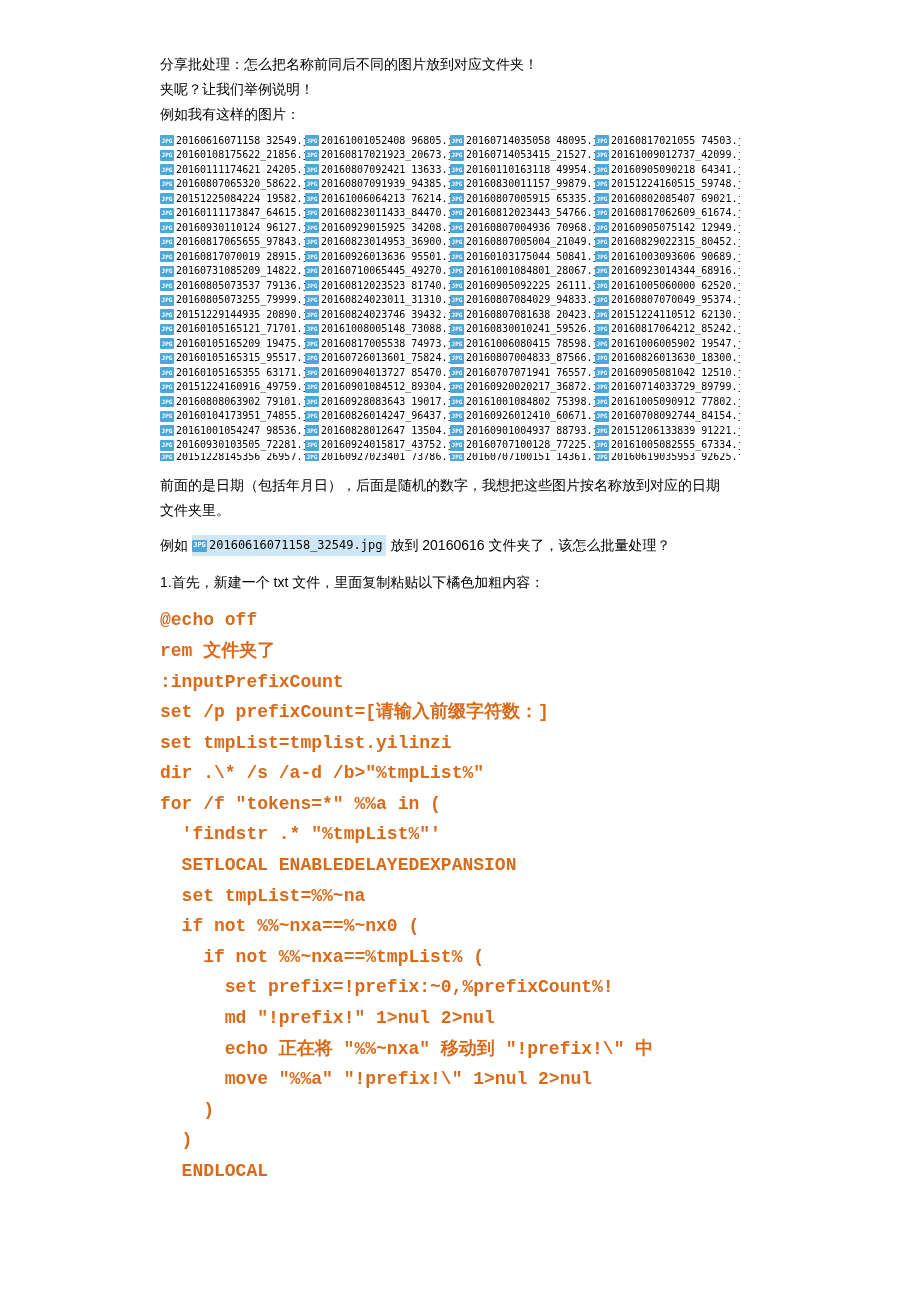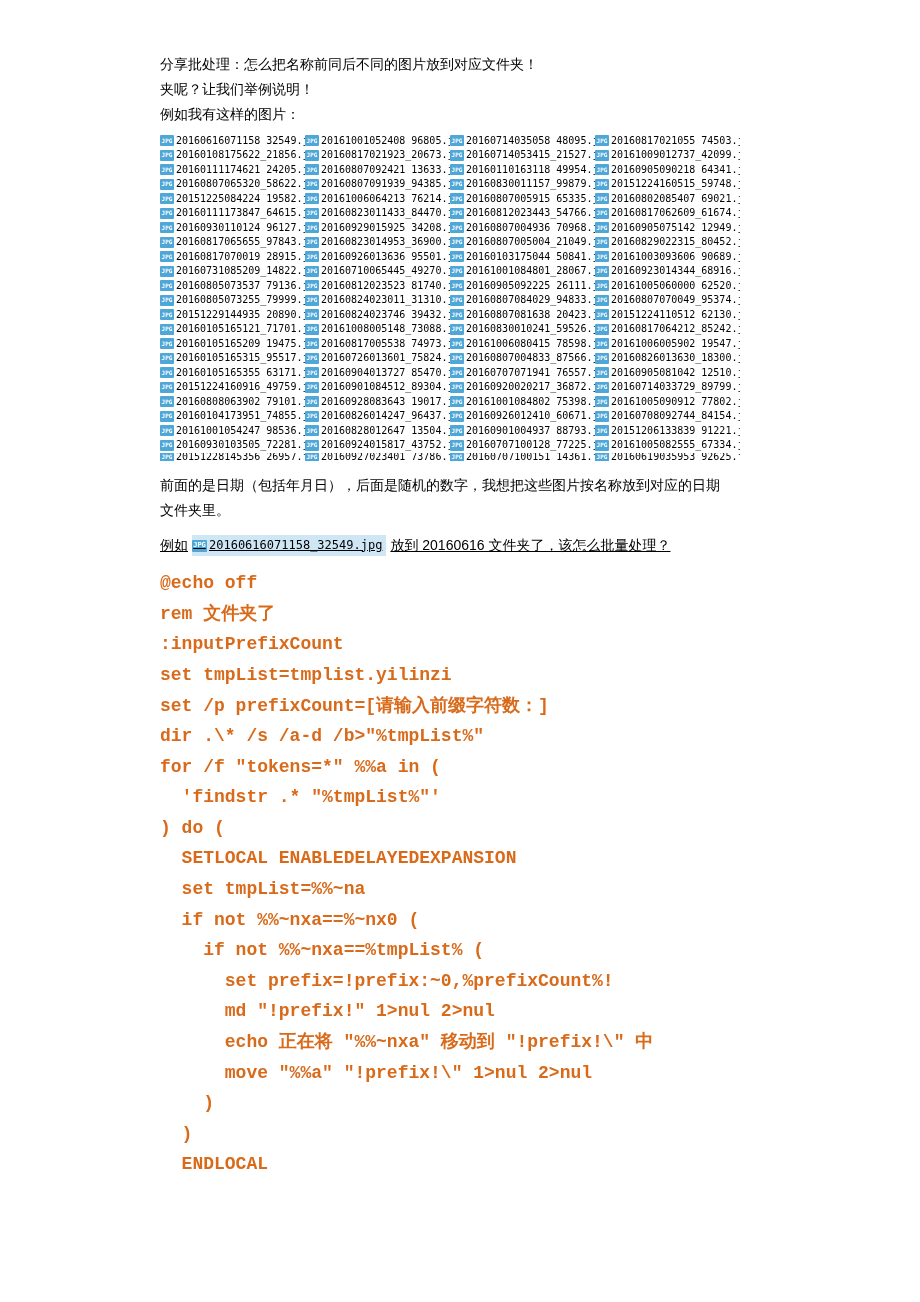--- a/index.html
+++ b/index.html
@@ -55,21 +55,20 @@
   .file-cell span.fname {
     color: #000;
   }
   .inline-ex {
     display: flex;
     align-items: center;
     font-size: 14px;
     line-height: 1.8;
     margin-top: 10px;
     flex-wrap: wrap;
-    text-decoration: underline;
   }
   .inline-ex .chip {
     display: inline-flex;
     align-items: center;
     background: #cfe6f5;
     padding: 0 4px 0 0;
     margin: 0 4px;
     font-family: "SimSun", monospace;
     font-size: 12px;
   }
@@ -531,31 +530,31 @@
 
   <div class="inline-ex">
     <span>例如</span>
     <span class="chip">
       <span class="jpg-icon">JPG</span>
       <span>20160616071158_32549.jpg</span>
     </span>
     <span>放到 20160616 文件夹了，该怎么批量处理？</span>
   </div>
 
+  <p class="para" style="margin-top:12px;">1.首先，新建一个 txt 文件，里面复制粘贴以下橘色加粗内容：</p>
 
   <div class="code-block" id="code-block">
       <div class="code-line">@echo off</div>
       <div class="code-line">rem 文件夹了</div>
       <div class="code-line">:inputPrefixCount</div>
+      <div class="code-line">set /p prefixCount=[请输入前缀字符数：]</div>
       <div class="code-line">set tmpList=tmplist.yilinzi</div>
-      <div class="code-line">set /p prefixCount=[请输入前缀字符数：]</div>
       <div class="code-line">dir .\* /s /a-d /b&gt;"%tmpList%"</div>
       <div class="code-line">for /f "tokens=*" %%a in (</div>
       <div class="code-line">  'findstr .* "%tmpList%"'</div>
-      <div class="code-line">) do (</div>
       <div class="code-line">  SETLOCAL ENABLEDELAYEDEXPANSION</div>
       <div class="code-line">  set tmpList=%%~na</div>
       <div class="code-line">  if not %%~nxa==%~nx0 (</div>
       <div class="code-line">    if not %%~nxa==%tmpList% (</div>
       <div class="code-line">      set prefix=!prefix:~0,%prefixCount%!</div>
       <div class="code-line">      md "!prefix!" 1&gt;nul 2&gt;nul</div>
       <div class="code-line">      echo 正在将 "%%~nxa" 移动到 "!prefix!\" 中</div>
       <div class="code-line">      move "%%a" "!prefix!\" 1&gt;nul 2&gt;nul</div>
       <div class="code-line">    )</div>
       <div class="code-line">  )</div>

